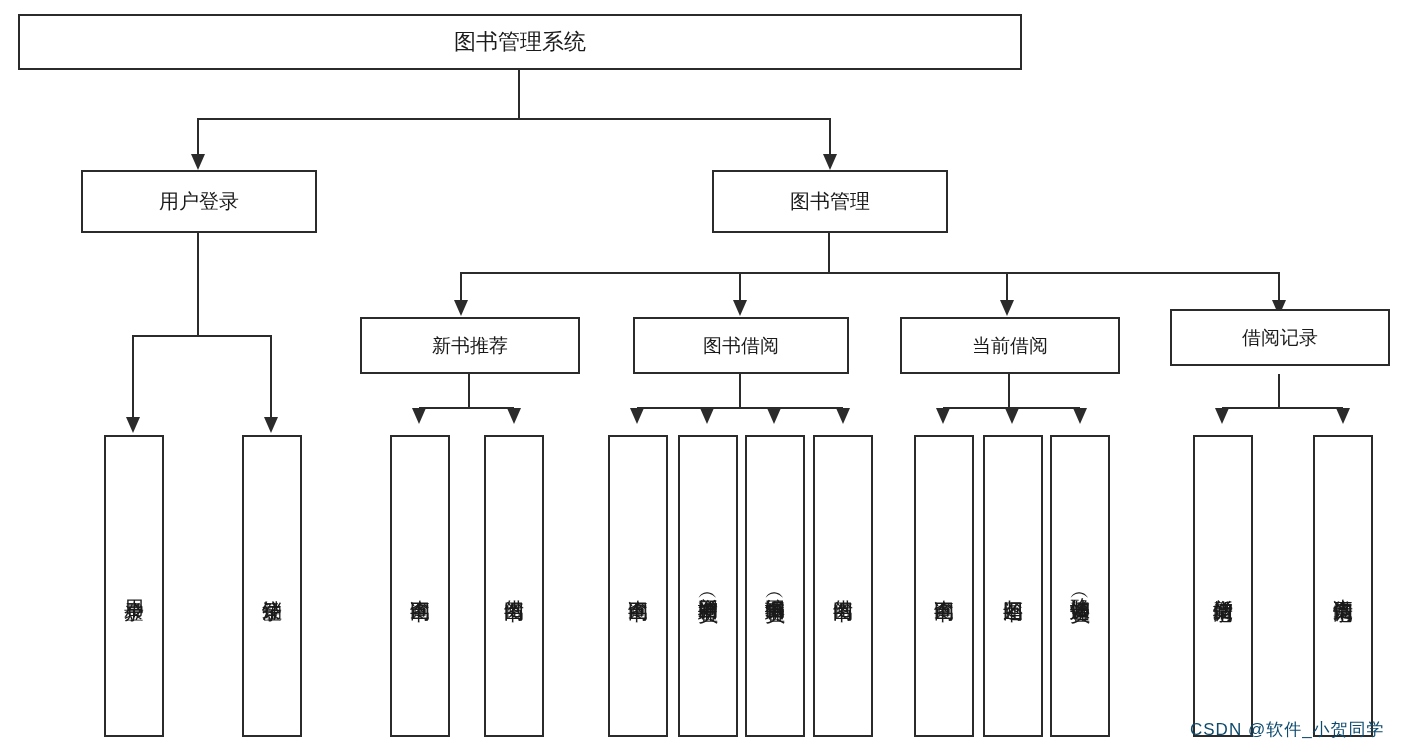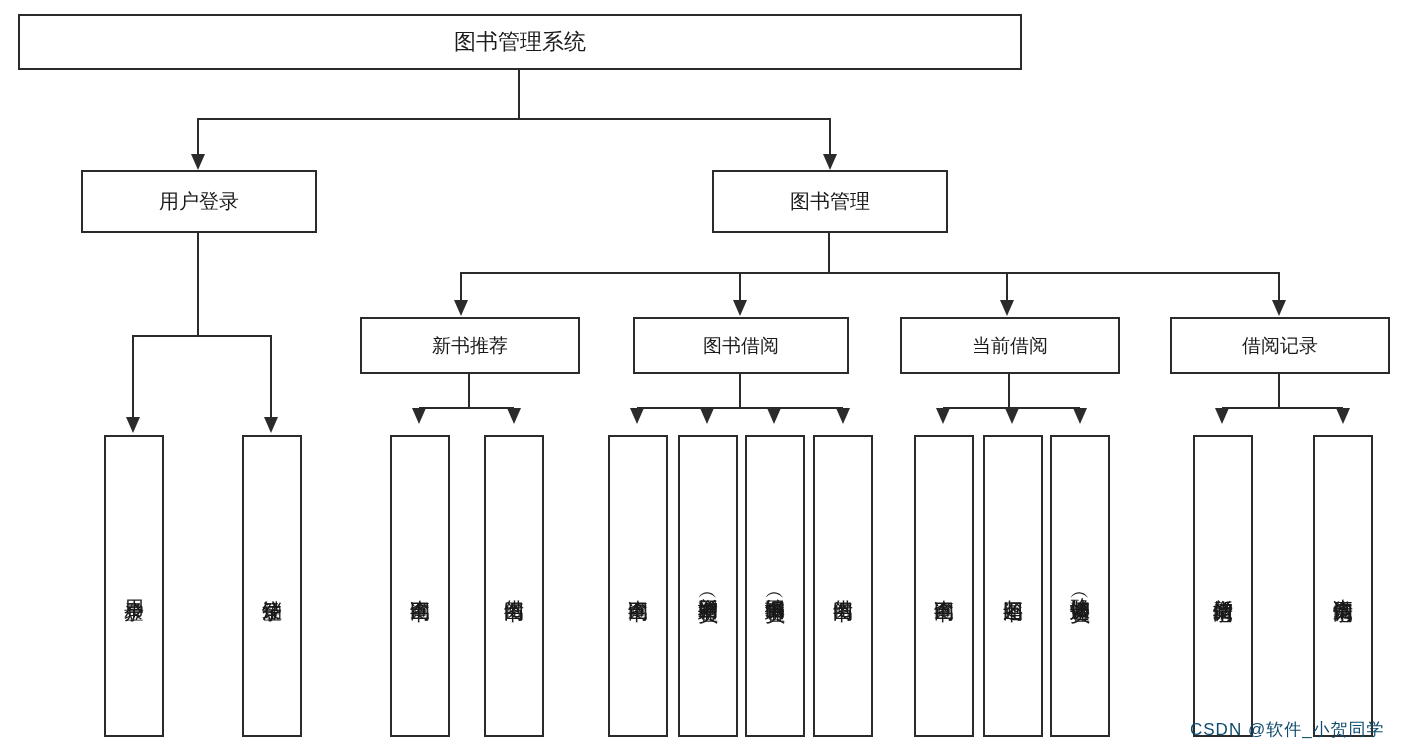--- a/index.html
+++ b/index.html
@@ -136,21 +136,21 @@
       </div>
       <div class="node lvl3" style="left: 360px; top: 317px; width: 220px; height: 57px;">
         <span>新书推荐</span>
       </div>
       <div class="node lvl3" style="left: 633px; top: 317px; width: 216px; height: 57px;">
         <span>图书借阅</span>
       </div>
       <div class="node lvl3" style="left: 900px; top: 317px; width: 220px; height: 57px;">
         <span>当前借阅</span>
       </div>
-      <div class="node lvl3" style="left: 1170px; top: 317px; width: 220px; height: 57px;">
+      <div class="node lvl3" style="left: 1170px; top: 309px; width: 220px; height: 57px;">
         <span>借阅记录</span>
       </div>
       <div class="node leaf" style="left: 104px; top: 435px; width: 60px; height: 302px;">
         <span class="leaf-text">用户登录</span>
       </div>
       <div class="node leaf" style="left: 242px; top: 435px; width: 60px; height: 302px;">
         <span class="leaf-text">注销登录</span>
       </div>
       <div class="node leaf" style="left: 390px; top: 435px; width: 60px; height: 302px;">
         <span class="leaf-text">查询图书</span>

